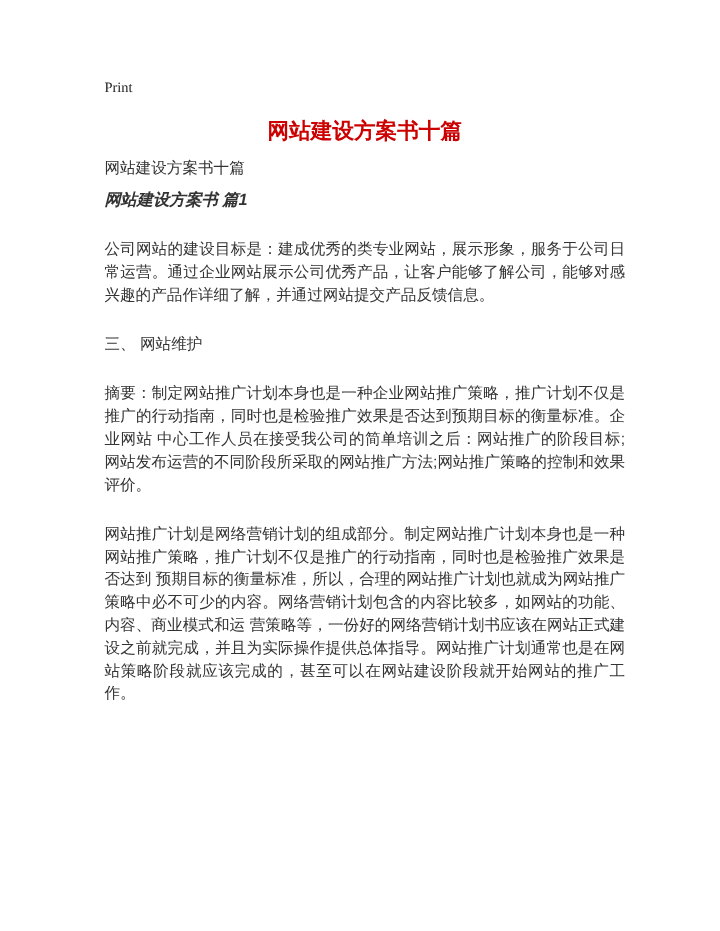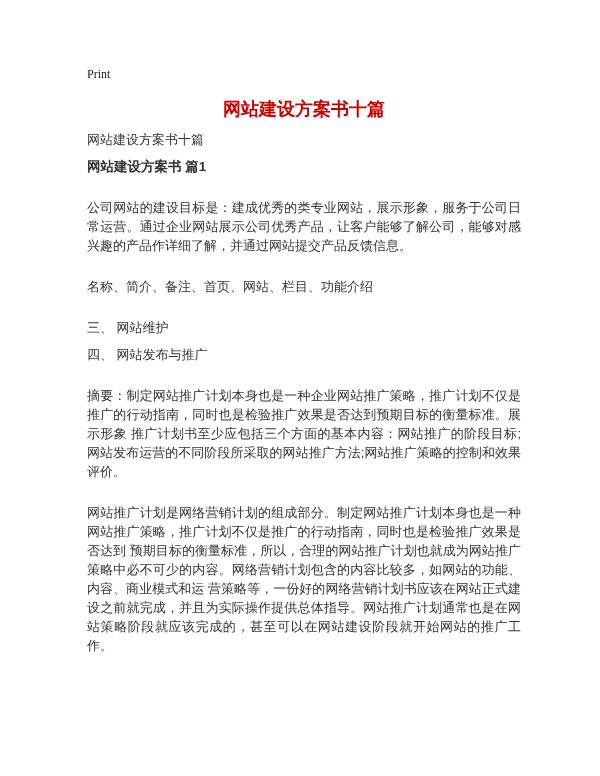--- a/index.html
+++ b/index.html
@@ -43,20 +43,21 @@
     font-size: 13px;
     line-height: 19px;
     font-weight: normal;
     margin: 8px 0;
   }
   .part-heading {
     font-size: 13.5px;
     line-height: 19px;
     font-weight: bold;
     margin: 8px 0;
+    font-style: italic;
   }
   .section-heading {
     font-size: 13px;
     line-height: 19px;
     font-weight: normal;
     margin: 8px 0;
   }
   .body-para {
     font-size: 13px;
     line-height: 19px;
@@ -75,25 +76,23 @@
   <h1 class="doc-title">网站建设方案书十篇</h1>
 
   <p class="doc-subtitle">网站建设方案书十篇</p>
 
   <h2 class="part-heading">网站建设方案书 篇1</h2>
 
 
   <p class="body-para">公司网站的建设目标是：建成优秀的类专业网站，展示形象，服务于公司日常运营。通过企业网站展示公司优秀产品，让客户能够了解公司，能够对感兴趣的产品作详细了解，并通过网站提交产品反馈信息。</p>
 
 
-  <p class="body-para">名称、简介、备注、首页、网站、栏目、功能介绍</p>
 
   <h3 class="section-heading">三、 网站维护</h3>
 
 
-  <h3 class="section-heading">四、 网站发布与推广</h3>
 
 
-  <p class="body-para">摘要：制定网站推广计划本身也是一种企业网站推广策略，推广计划不仅是推广的行动指南，同时也是检验推广效果是否达到预期目标的衡量标准。展示形象 推广计划书至少应包括三个方面的基本内容：网站推广的阶段目标;网站发布运营的不同阶段所采取的网站推广方法;网站推广策略的控制和效果评价。</p>
+  <p class="body-para">摘要：制定网站推广计划本身也是一种企业网站推广策略，推广计划不仅是推广的行动指南，同时也是检验推广效果是否达到预期目标的衡量标准。企业网站 中心工作人员在接受我公司的简单培训之后：网站推广的阶段目标;网站发布运营的不同阶段所采取的网站推广方法;网站推广策略的控制和效果评价。</p>
 
   <p class="body-para">网站推广计划是网络营销计划的组成部分。制定网站推广计划本身也是一种网站推广策略，推广计划不仅是推广的行动指南，同时也是检验推广效果是否达到 预期目标的衡量标准，所以，合理的网站推广计划也就成为网站推广策略中必不可少的内容。网络营销计划包含的内容比较多，如网站的功能、内容、商业模式和运 营策略等，一份好的网络营销计划书应该在网站正式建设之前就完成，并且为实际操作提供总体指导。网站推广计划通常也是在网站策略阶段就应该完成的，甚至可以在网站建设阶段就开始网站的推广工作。</p>
 
 </div>
 
 </body></html>

